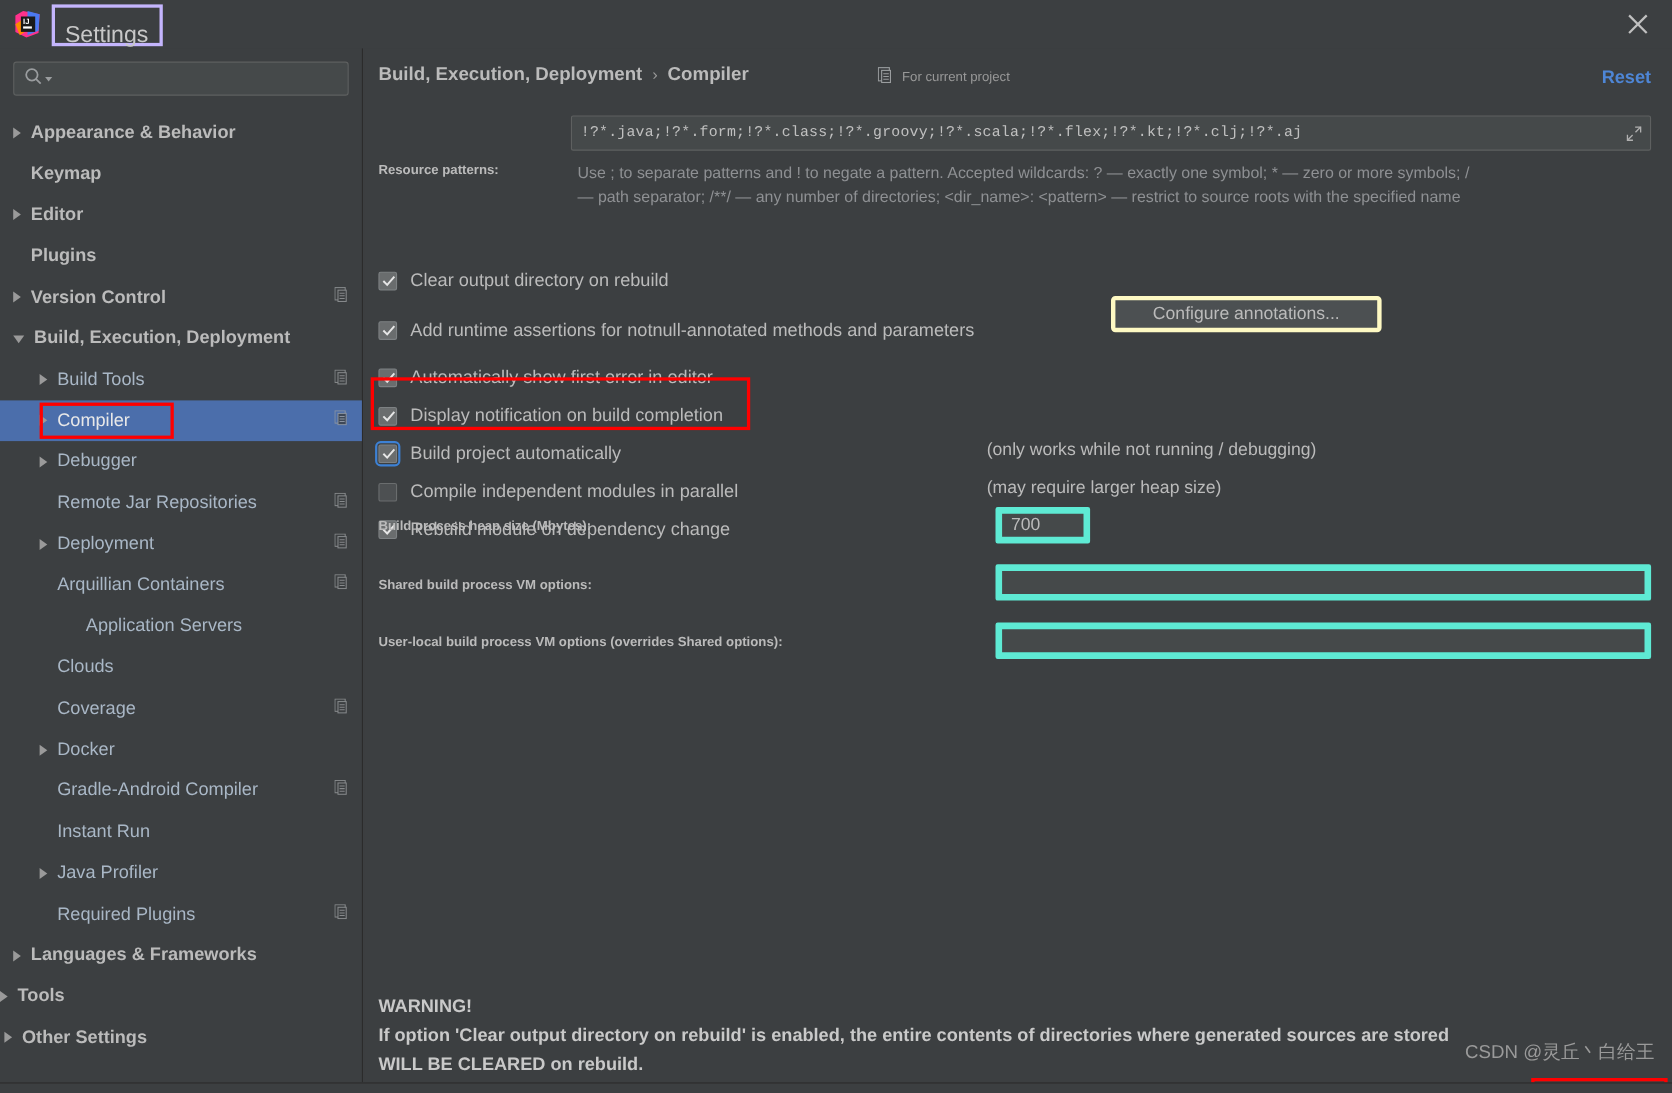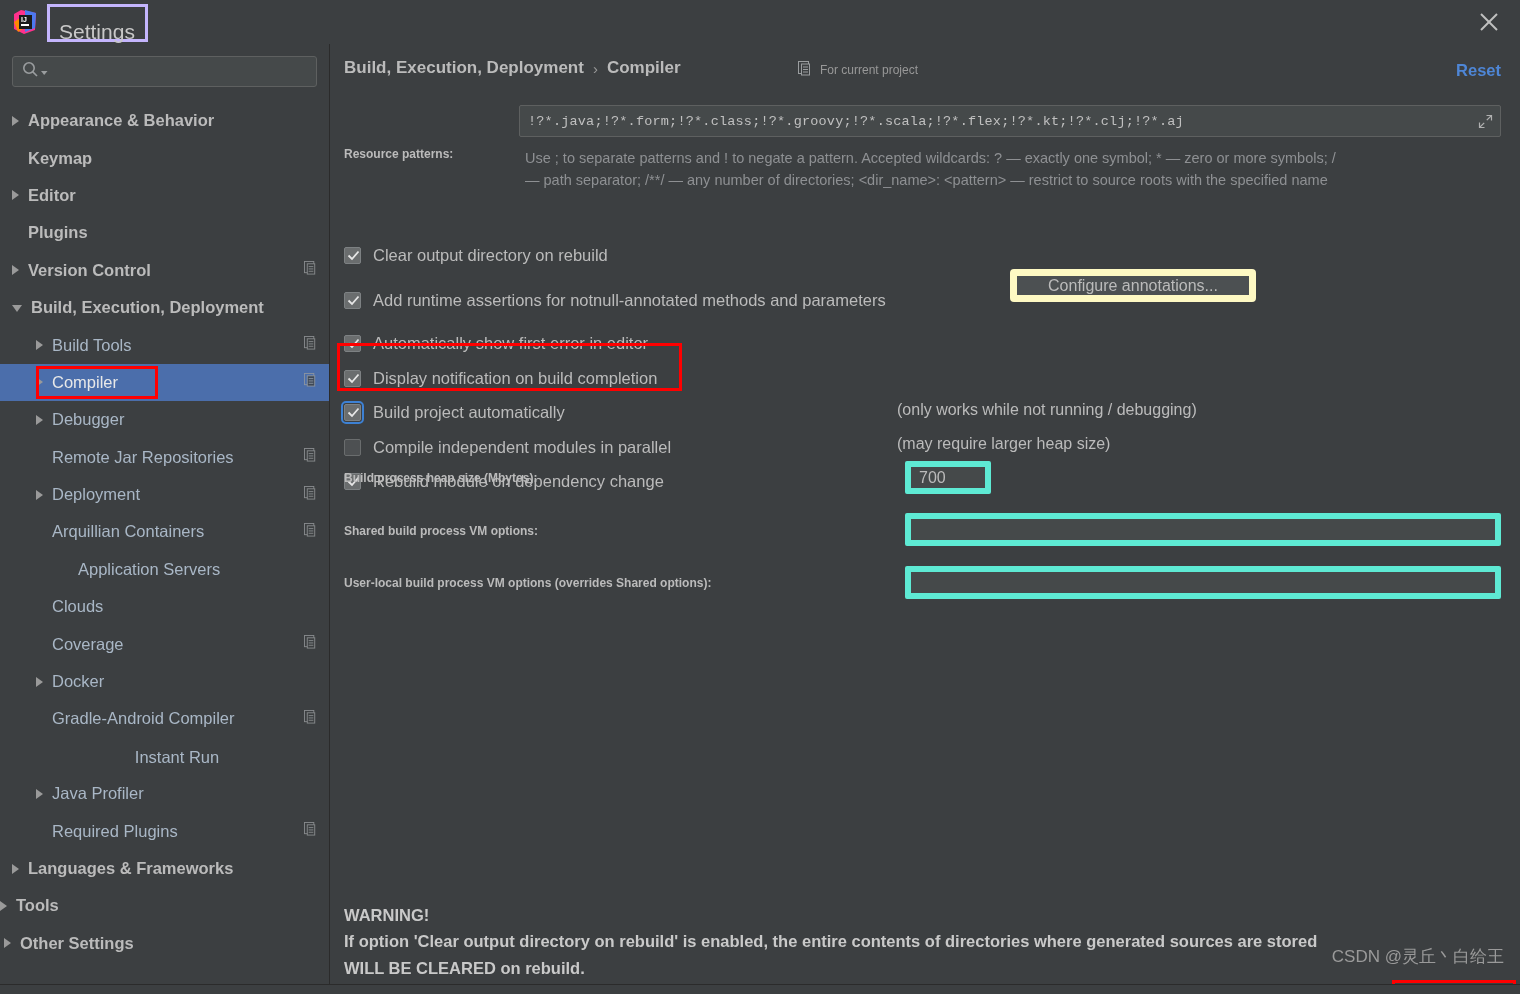--- a/index.html
+++ b/index.html
@@ -151,21 +151,21 @@
     position: relative; margin-right: 12px;
   }
   .cb.unchecked { background: #4d5052; border-color: #6a6d6e; }
   .cb svg { position: absolute; left: 1px; top: 0px; }
   .cb.focused { outline: 2px solid #3d81d4; outline-offset: 1px; }
   .cb-label { font-size: 16.5px; color: #bbbbbb; white-space: nowrap; }
 
   .cfg-btn {
     position: absolute; left: 679px; top: 225px;
     width: 246px; height: 33px;
-    background: #4c5052; border: 7px solid #fef9c3; border-radius: 4px;
+    background: #4c5052; border: 4px solid #fef9c3; border-radius: 4px;
     color: #bbbbbb; font-size: 16px; font-family: "Liberation Sans", sans-serif;
     cursor: pointer;
   }
   .side-note { position: absolute; font-size: 16px; color: #bbbbbb; white-space: nowrap; }
 
   .field {
     position: absolute;
     background: #45494a; border: 6px solid #5eead4; border-radius: 2px;
     display: flex; align-items: center; padding-left: 8px;
     color: #bbbbbb; font-size: 16px;
@@ -359,21 +359,21 @@
           <span class="tree-arrow none"></span>
           <span class="tree-label">Gradle-Android Compiler</span>
           <span class="copy-icon"><svg width="14" height="14" viewBox="0 0 15 15">
               <rect x="0.5" y="0.5" width="10" height="12" fill="none" stroke="#9a9d9f"></rect>
               <rect x="3.5" y="3" width="8" height="11" fill="#3c3f41" stroke="#9a9d9f"></rect>
               <line x1="5" y1="6" x2="10" y2="6" stroke="#9a9d9f"></line>
               <line x1="5" y1="8.5" x2="10" y2="8.5" stroke="#9a9d9f"></line>
               <line x1="5" y1="11" x2="10" y2="11" stroke="#9a9d9f"></line>
             </svg></span>
         </div>
-        <div class="tree-row" style="padding-left: 36px; flex-direction: column;">
+        <div class="tree-row" style="padding-left: 36px;">
           <span class="tree-arrow none"></span>
           <span class="tree-label">Instant Run</span>
         </div>
         <div class="tree-row" style="padding-left: 36px;">
           <span class="tree-arrow "></span>
           <span class="tree-label">Java Profiler</span>
         </div>
         <div class="tree-row" style="padding-left: 36px;">
           <span class="tree-arrow none"></span>
           <span class="tree-label">Required Plugins</span>

